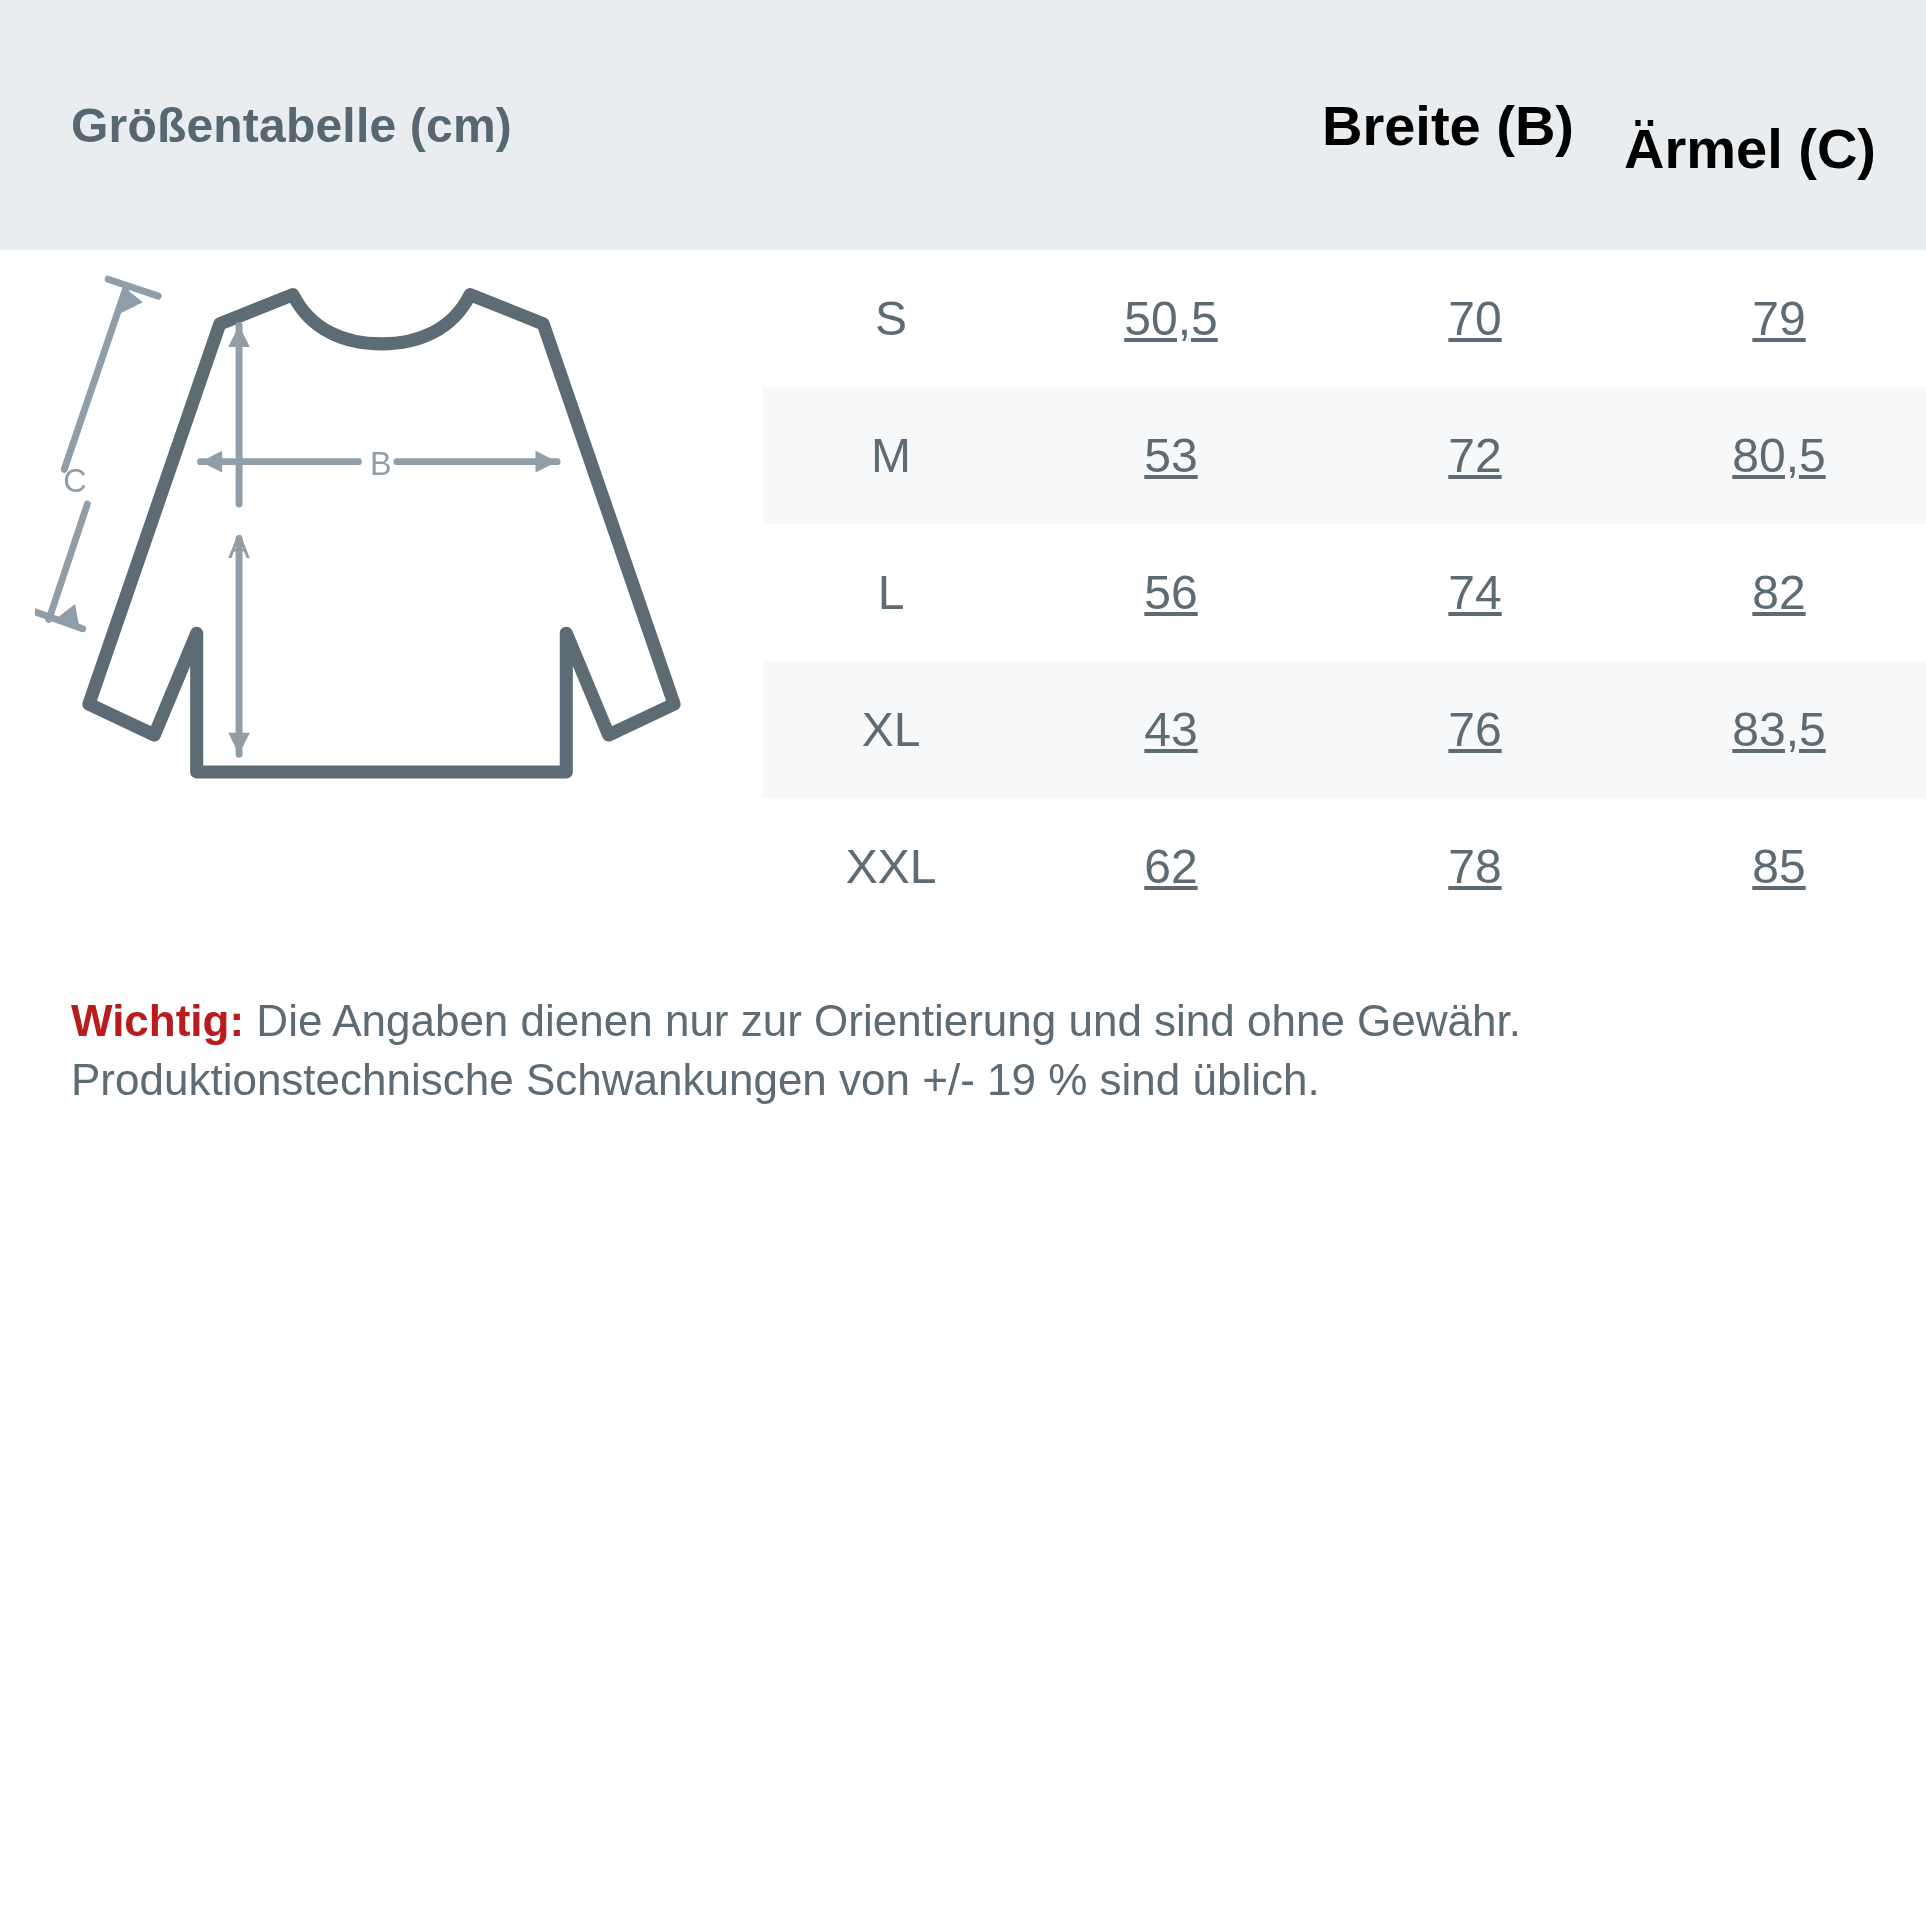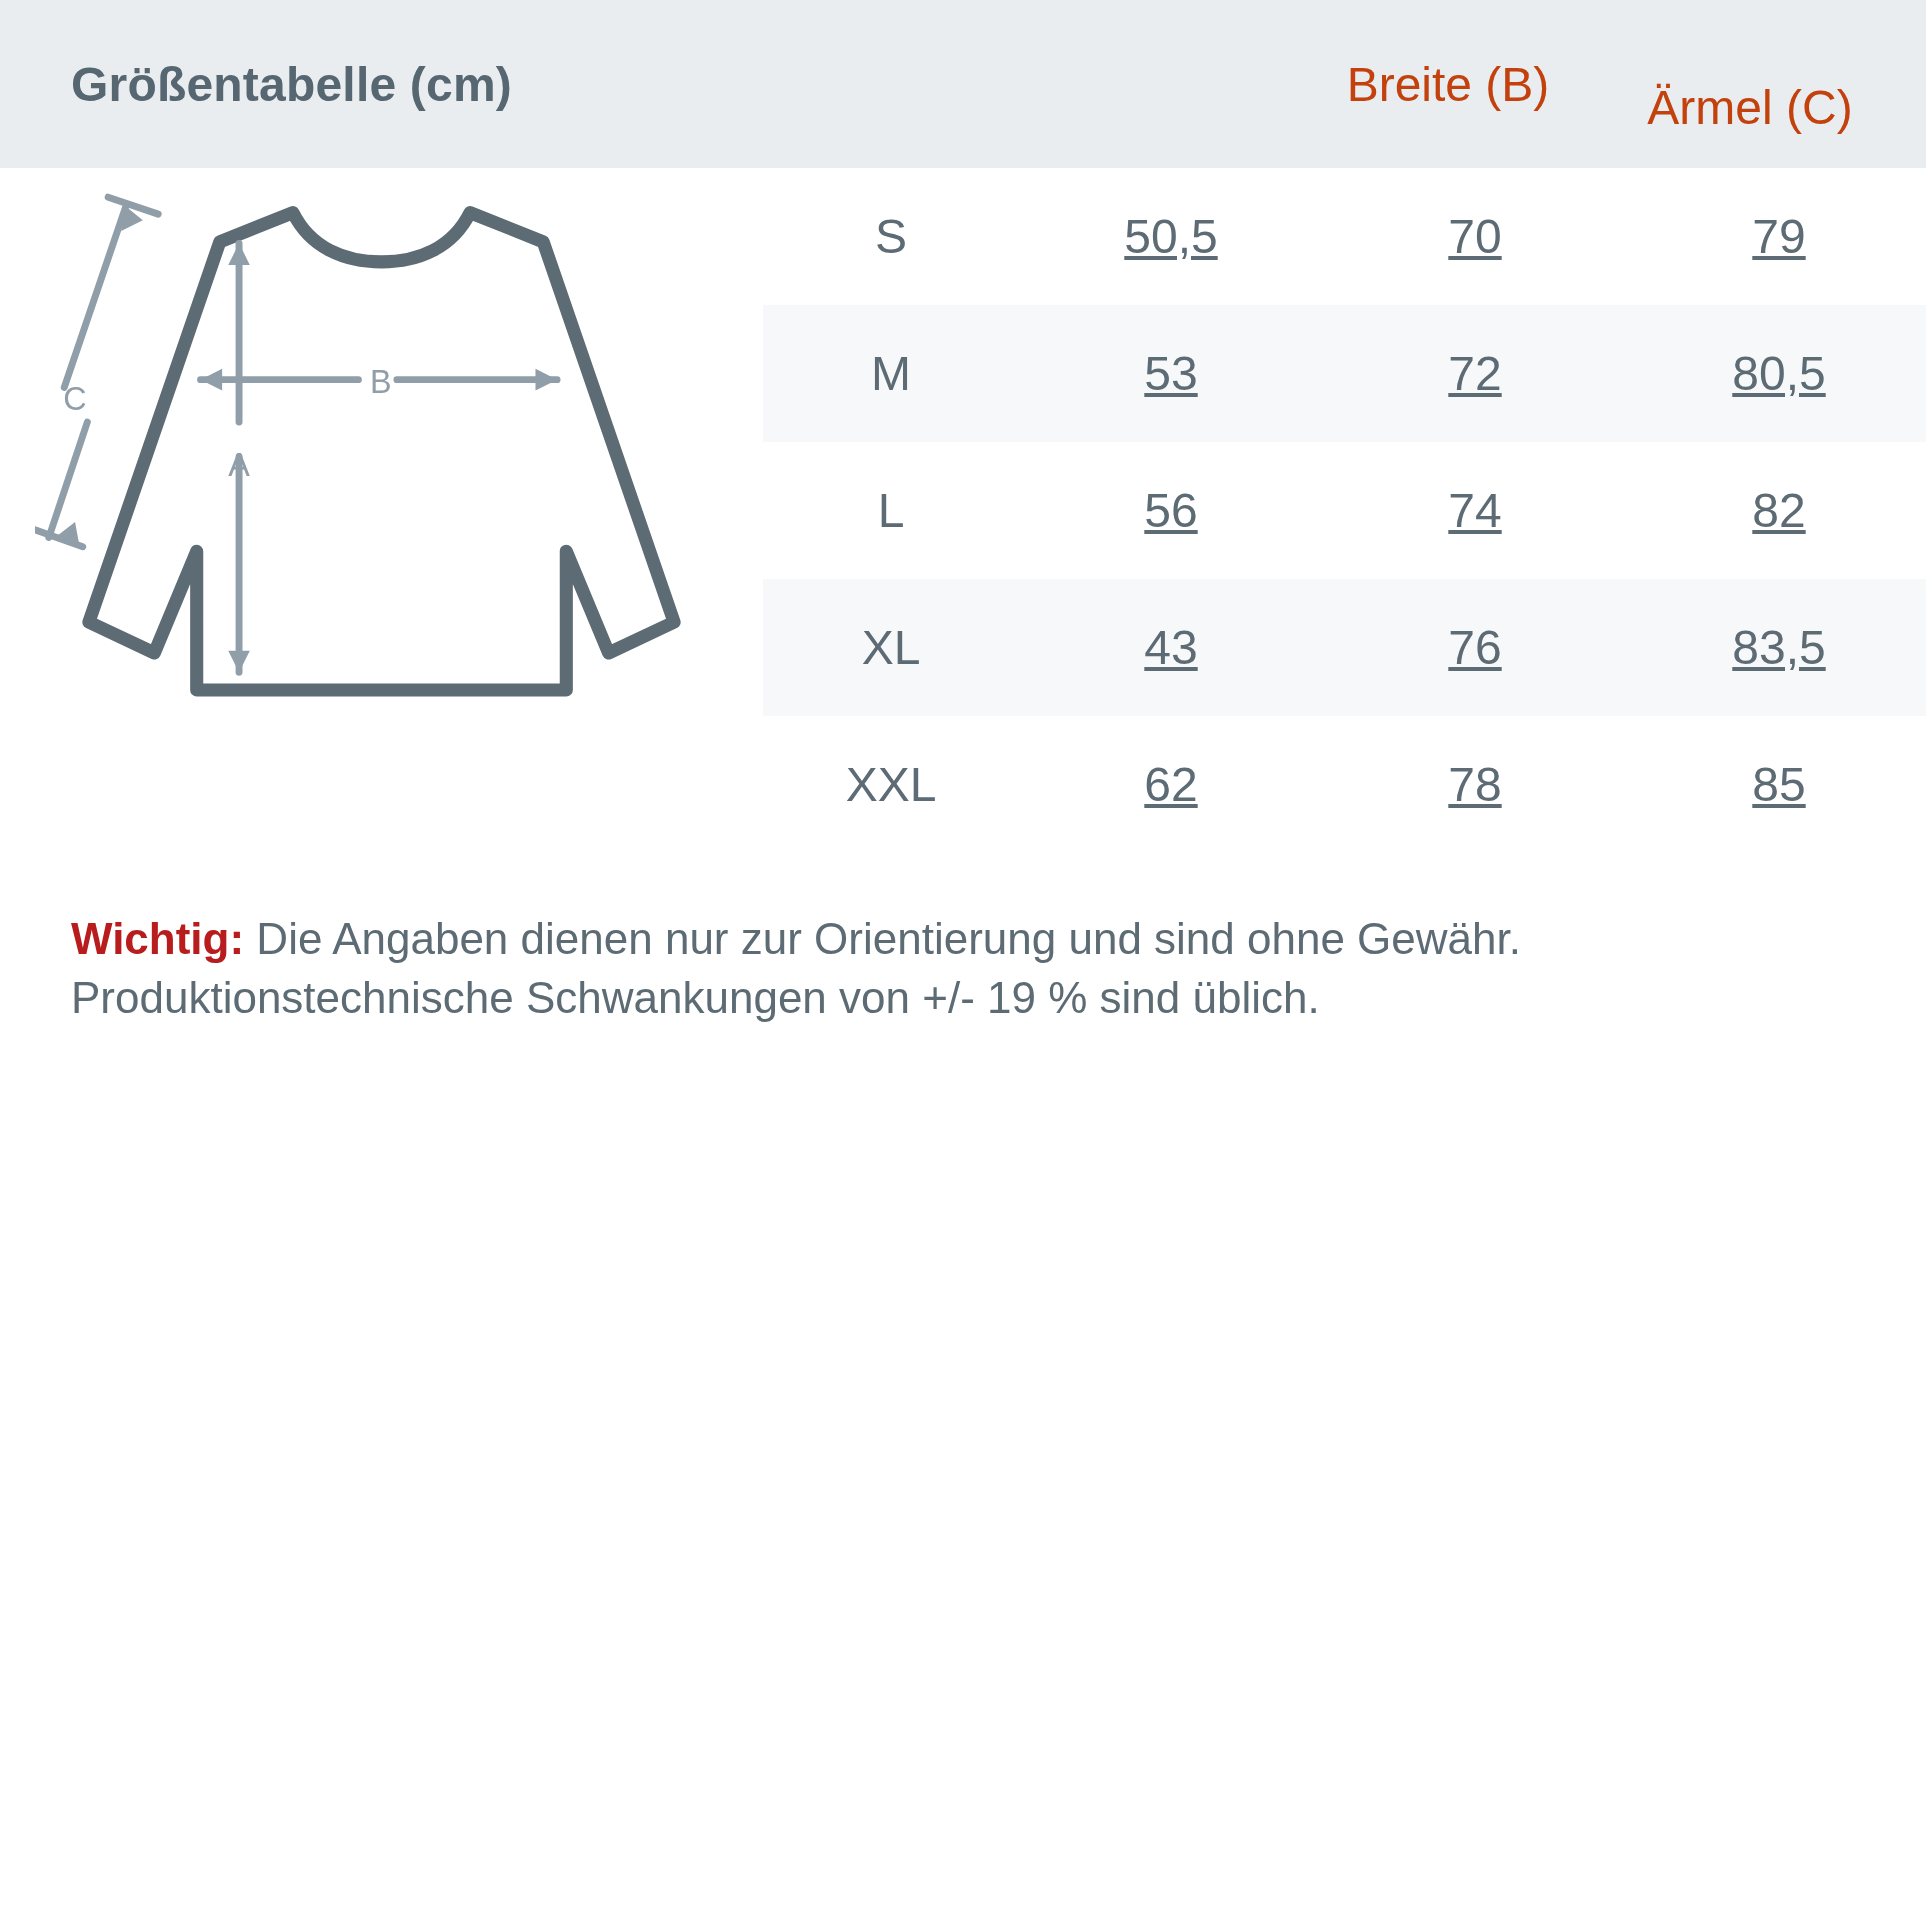--- a/index.html
+++ b/index.html
@@ -16,43 +16,43 @@
   }
 
   .size-chart {
     width: 1926px;
     box-sizing: border-box;
   }
 
   
   .header-bar {
     background: #eaedf0;
-    height: 168px;
+    height: 250px;
     display: flex;
     align-items: center;
     box-sizing: border-box;
     padding: 0 0 0 71px;
   }
   .header-title {
     font-size: 48px;
     font-weight: bold;
     color: #566771;
     letter-spacing: 0.2px;
     white-space: nowrap;
   }
   .header-cols {
     margin-left: auto;
     display: flex;
     align-items: center;
     padding-right: 25px;
   }
   .header-col {
-    font-size: 48px;
-    font-weight: normal;
-    color: #c2410c;
+    font-size: 56px;
+    font-weight: bold;
+    color: #000000;
     text-align: center;
     white-space: nowrap;
   }
   .col-w {
     width: 302px;
   }
   .col-h {
     width: 302px;
   }
   .col-s {

